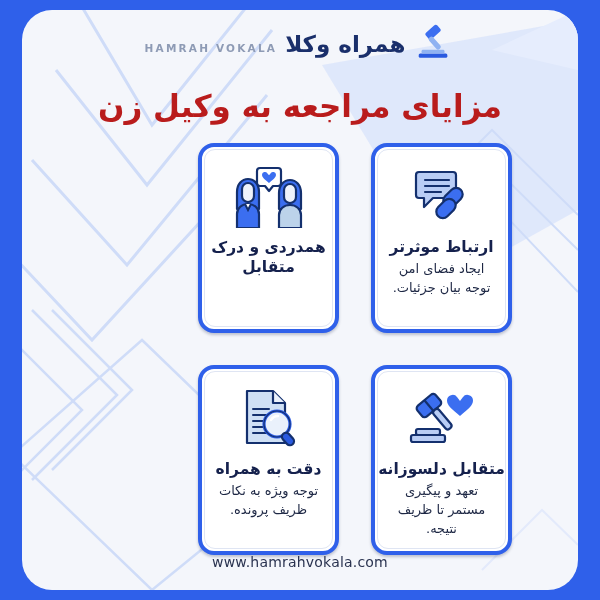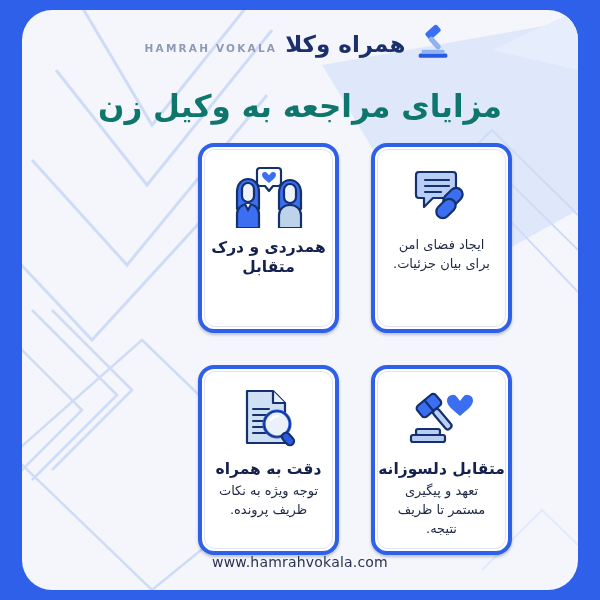--- a/index.html
+++ b/index.html
@@ -71,21 +71,21 @@
   .logo-gavel { width: 42px; height: 40px; flex: 0 0 auto; }
 
   
   .headline {
     position: absolute;
     left: 0; right: 0;
     top: 78px;
     text-align: center;
     font-size: 31px;
     font-weight: bold;
-    color: #0f766e;
+    color: #b91c1c;
     direction: rtl;
     letter-spacing: 0px;
   }
 
   
   .grid {
     position: absolute;
     left: 88px;
     top: 133px;
     width: 402px;
@@ -218,21 +218,22 @@
             <path d="M8 6 h34 a3 3 0 0 1 3 3 v20 a3 3 0 0 1 -3 3 h-20 l-9 9 v-9 h-5 a3 3 0 0 1 -3 -3 v-20 a3 3 0 0 1 3 -3 z" fill="#b9cdf5" stroke="#14306e" stroke-width="2.2" stroke-linejoin="round"></path>
             <line x1="14" y1="14" x2="38" y2="14" stroke="#14306e" stroke-width="2.2" stroke-linecap="round"></line>
             <line x1="14" y1="20" x2="38" y2="20" stroke="#14306e" stroke-width="2.2" stroke-linecap="round"></line>
             <line x1="14" y1="26" x2="30" y2="26" stroke="#14306e" stroke-width="2.2" stroke-linecap="round"></line>
             <g stroke="#14306e" stroke-width="2.2" fill="#3b6ef0">
               <rect x="31" y="25" width="22" height="13" rx="6.5" transform="rotate(-45 42 31.5)"></rect>
               <rect x="24" y="36" width="22" height="13" rx="6.5" transform="rotate(-45 35 42.5)"></rect>
             </g>
           </svg>
         </div>
-        <div class="card-desc">ایجاد فضای امن برای بیان جزئیات.</div>
+        <div class="card-title">ارتباط موثرتر</div>
+        <div class="card-desc">ایجاد فضای امن توجه بیان جزئیات.</div>
       </div>
 
       <div class="card">
         <div class="card-icon">
           <svg width="76" height="62" viewBox="0 0 76 62" xmlns="http://www.w3.org/2000/svg">
 
             <path d="M29 2 h18 a3 3 0 0 1 3 3 v12 a3 3 0 0 1 -3 3 h-5 l-4 5 -4 -5 h-5 a3 3 0 0 1 -3 -3 v-12 a3 3 0 0 1 3 -3 z" fill="#ffffff" stroke="#14306e" stroke-width="2.2" stroke-linejoin="round"></path>
             <path d="M38 17 c-5 -4 -7 -6 -7 -8.2 a2.9 2.9 0 0 1 5.3 -1.6 l1.7 2 1.7 -2 a2.9 2.9 0 0 1 5.3 1.6 c0 2.2 -2 4.2 -7 8.2 z" fill="#3b6ef0"></path>
 
             <path d="M6 26 c0 -8 5 -13 11 -13 c6 0 11 5 11 13 v17 h-22 z" fill="#3b6ef0" stroke="#14306e" stroke-width="2.2" stroke-linejoin="round"></path>

